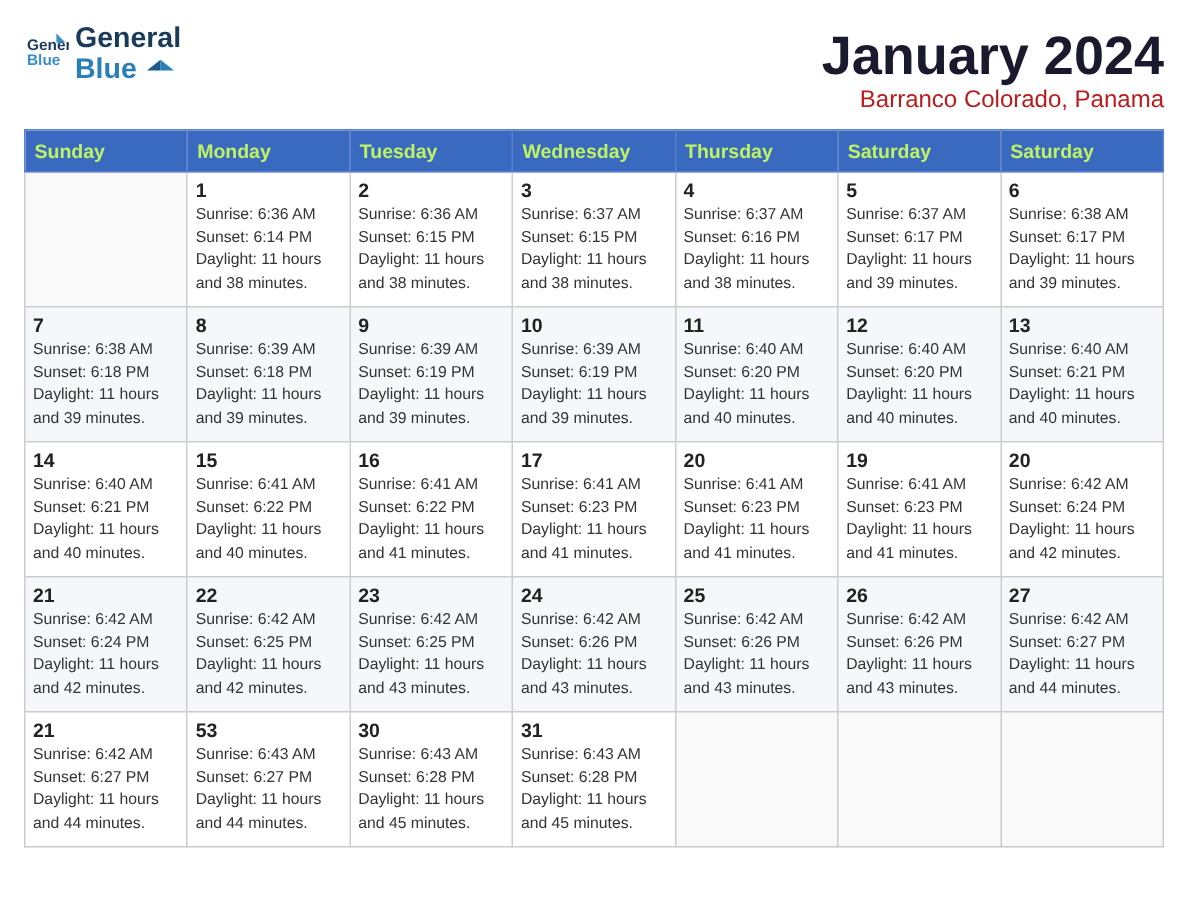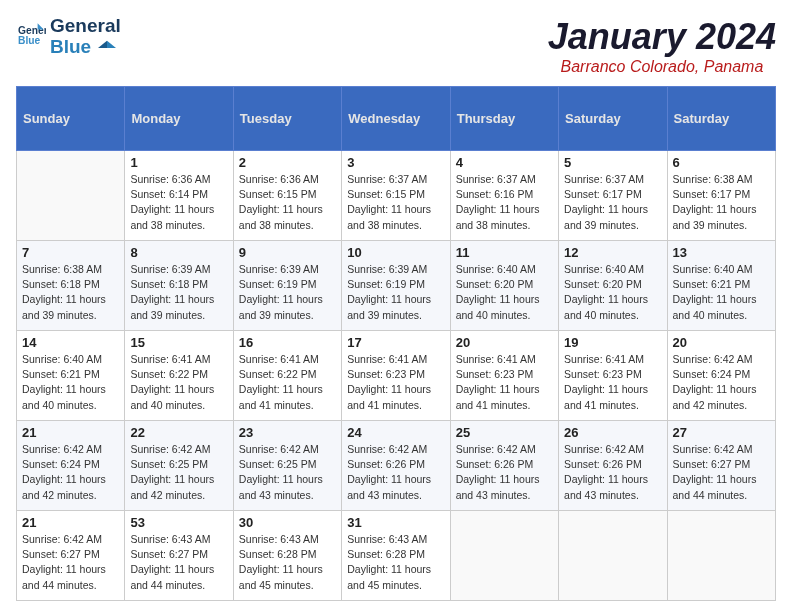--- a/index.html
+++ b/index.html
@@ -19,43 +19,42 @@
     .logo {
       display: flex;
       align-items: center;
     }
     .logo-icon {
       width: 28px;
       height: 28px;
       margin-left: 2px;
     }
     .title-block {
-      text-align: center;
-      font-style: italic;
+      text-align: right;
     }
     .calendar-title {
       font-size: 36px;
       font-weight: bold;
       color: #1a1a2e;
     }
     .calendar-subtitle {
       font-size: 16px;
       color: #b91c1c;
       font-weight: normal;
     }
     table {
       width: 100%;
       border-collapse: collapse;
       table-layout: fixed;
     }
     thead tr th {
       background-color: #3a6abf;
-      color: #e5e5e5;
+      color: #bef264;
       text-align: left;
-      padding: 24px 6px;
+      padding: 6px 6px;
       font-size: 13px;
       font-weight: bold;
       border: 1px solid #5a7fd0;
     }
     tbody tr td {
       vertical-align: top;
       border: 1px solid #ccc;
       padding: 4px 5px;
       height: 90px;
       font-size: 10.5px;

